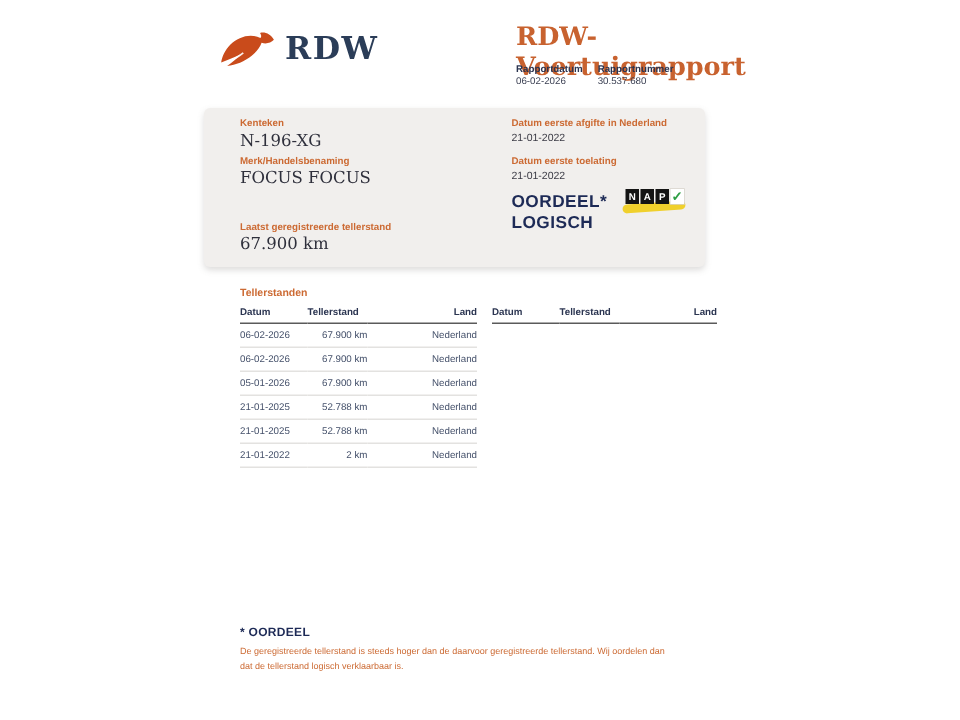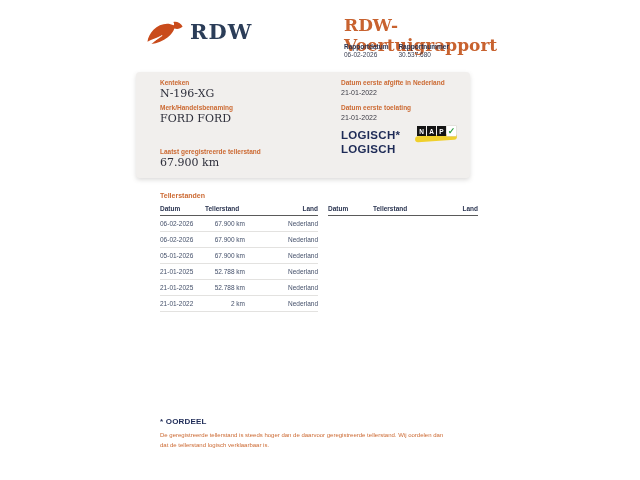--- a/index.html
+++ b/index.html
@@ -96,31 +96,31 @@
     <div class="cell">
       <div class="mlbl">Rapportnummer</div>
       <div class="mval">30.537.680</div>
     </div>
   </div>
 
   <div class="panel">
     <div class="p-abs lbl" style="left:24px;top:7px;">Kenteken</div>
     <div class="p-abs bigval" style="left:24px;top:15px;">N-196-XG</div>
     <div class="p-abs lbl" style="left:24px;top:32px;">Merk/Handelsbenaming</div>
-    <div class="p-abs bigval" style="left:24px;top:40px;">FORD FORD</div>
+    <div class="p-abs bigval" style="left:24px;top:40px;">FOCUS FOCUS</div>
     <div class="p-abs lbl" style="left:24px;top:76px;">Laatst geregistreerde tellerstand</div>
     <div class="p-abs bigval" style="left:24px;top:84px;">67.900 km</div>
 
     <div class="p-abs lbl" style="left:205px;top:7px;">Datum eerste afgifte in Nederland</div>
     <div class="p-abs smval" style="left:205px;top:16px;">21-01-2022</div>
     <div class="p-abs lbl" style="left:205px;top:32px;">Datum eerste toelating</div>
     <div class="p-abs smval" style="left:205px;top:41px;">21-01-2022</div>
 
     <div class="oordeel">
-      <div>LOGISCH*</div>
+      <div>OORDEEL*</div>
       <div>LOGISCH</div>
     </div>
 
     <div class="nap">
       <div class="swoosh"></div>
       <div class="squares">
         <div class="sq">N</div>
         <div class="sq">A</div>
         <div class="sq">P</div>
         <div class="sq check">✓</div>

